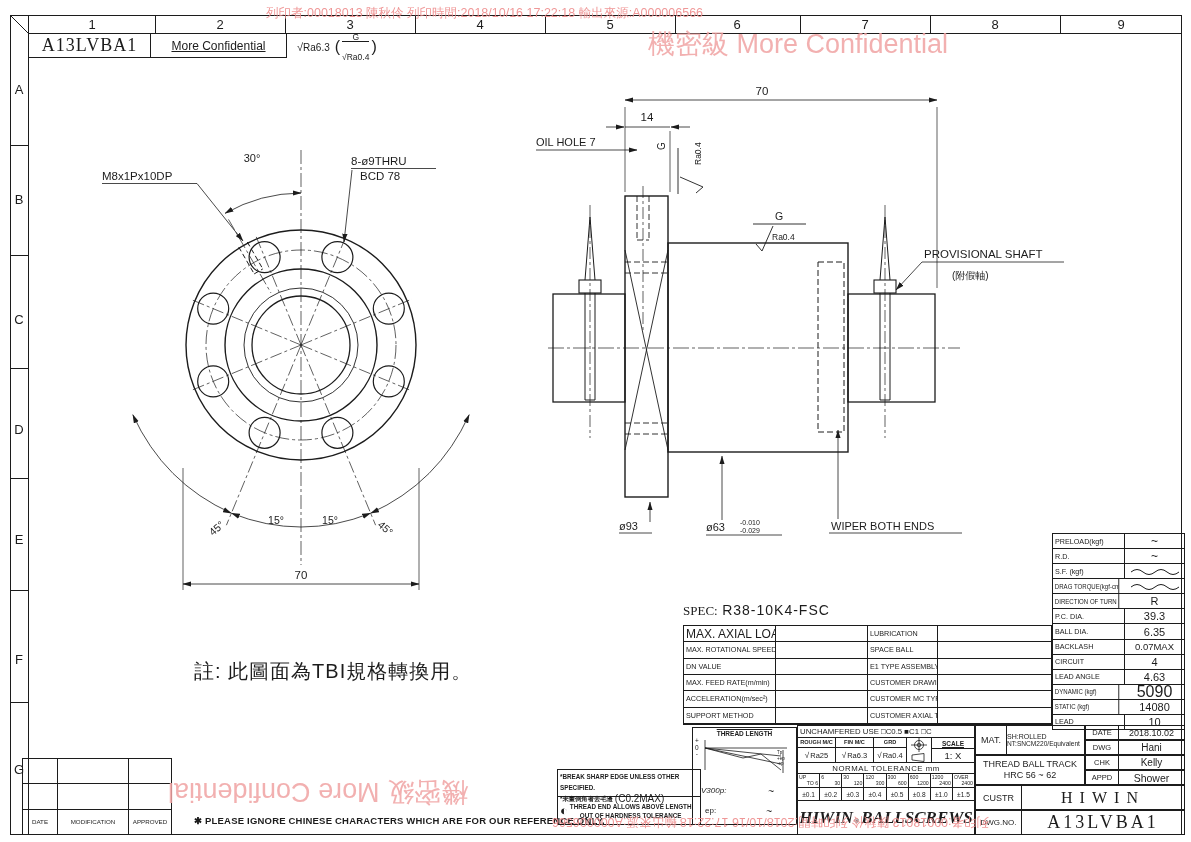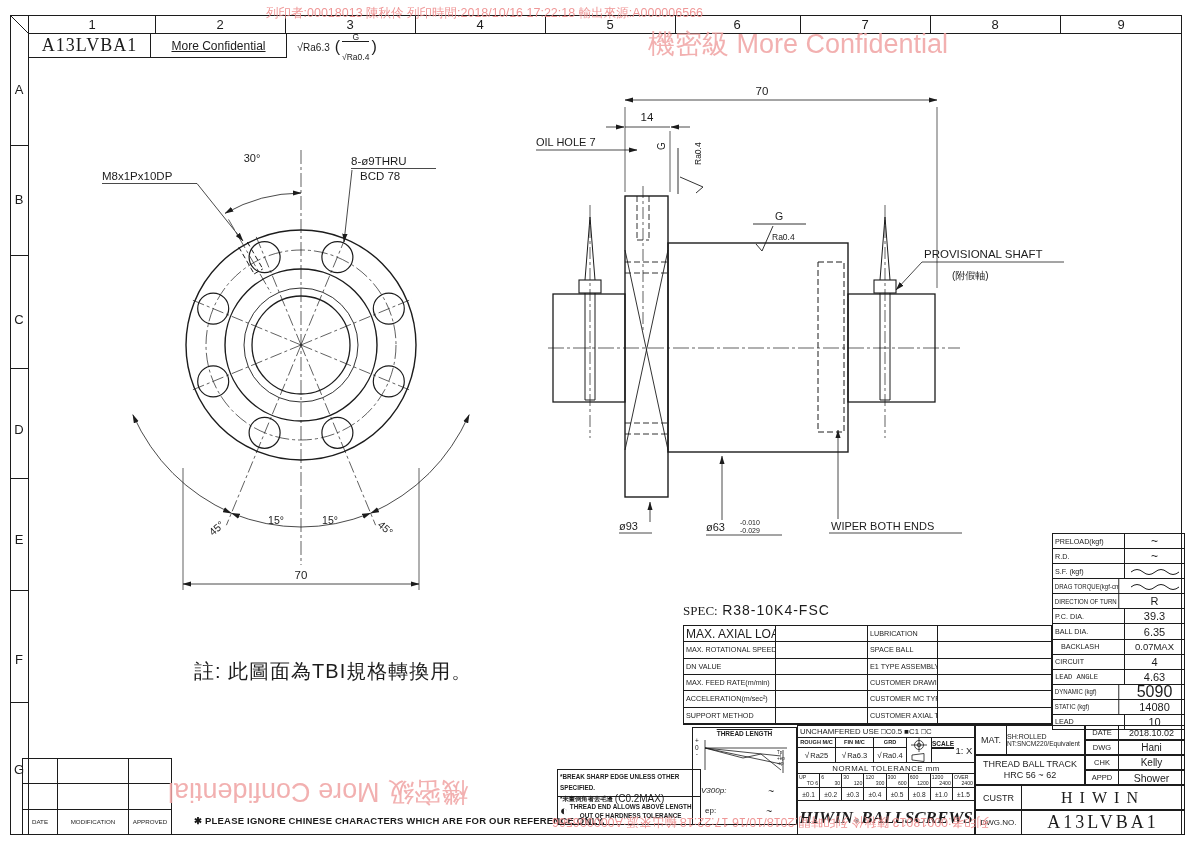--- a/index.html
+++ b/index.html
@@ -297,29 +297,29 @@
     </div>
     <div style="display: flex; flex: 1 1 0px; border-bottom: 1px solid rgb(28, 28, 28); min-height: 0px;">
       <div style="width: 72px; box-sizing: border-box; border-right: 1px solid rgb(28, 28, 28); display: flex; align-items: center; padding: 0px 2px; overflow: hidden; white-space: nowrap; font-size: 7.2px;">P.C. DIA.</div>
       <div style="flex: 1 1 0%; display: flex; align-items: center; justify-content: center; overflow: hidden; font-size: 11px;">39.3</div>
     </div>
     <div style="display: flex; flex: 1 1 0px; border-bottom: 1px solid rgb(28, 28, 28); min-height: 0px;">
       <div style="width: 72px; box-sizing: border-box; border-right: 1px solid rgb(28, 28, 28); display: flex; align-items: center; padding: 0px 2px; overflow: hidden; white-space: nowrap; font-size: 7.2px;">BALL DIA.</div>
       <div style="flex: 1 1 0%; display: flex; align-items: center; justify-content: center; overflow: hidden; font-size: 11px;">6.35</div>
     </div>
     <div style="display: flex; flex: 1 1 0px; border-bottom: 1px solid rgb(28, 28, 28); min-height: 0px;">
-      <div style="width: 72px; box-sizing: border-box; border-right: 1px solid rgb(28, 28, 28); display: flex; align-items: center; padding: 0px 8px; overflow: hidden; white-space: nowrap; font-size: 7.2px;">BACKLASH</div>
+      <div style="width: 72px; box-sizing: border-box; border-right: 1px solid rgb(28, 28, 28); display: flex; align-items: center; padding: 0px 2px; overflow: hidden; white-space: nowrap; font-size: 7.2px;">BACKLASH</div>
       <div style="flex: 1 1 0%; display: flex; align-items: center; justify-content: center; overflow: hidden; font-size: 9.5px;">0.07MAX</div>
     </div>
     <div style="display: flex; flex: 1 1 0px; border-bottom: 1px solid rgb(28, 28, 28); min-height: 0px;">
       <div style="width: 72px; box-sizing: border-box; border-right: 1px solid rgb(28, 28, 28); display: flex; align-items: center; padding: 0px 2px; overflow: hidden; white-space: nowrap; font-size: 7.2px;">CIRCUIT</div>
       <div style="flex: 1 1 0%; display: flex; align-items: center; justify-content: center; overflow: hidden; font-size: 11px;">4</div>
     </div>
     <div style="display: flex; flex: 1 1 0px; border-bottom: 1px solid rgb(28, 28, 28); min-height: 0px;">
-      <div style="width: 72px; box-sizing: border-box; border-right: 1px solid rgb(28, 28, 28); display: flex; align-items: center; padding: 0px 2px; overflow: hidden; white-space: nowrap; font-size: 7.2px; font-family: Liberation Mono, monospace;">LEAD ANGLE</div>
+      <div style="width: 72px; box-sizing: border-box; border-right: 1px solid rgb(28, 28, 28); display: flex; align-items: center; padding: 0px 2px; overflow: hidden; white-space: nowrap; font-size: 7.2px;">LEAD ANGLE</div>
       <div style="flex: 1 1 0%; display: flex; align-items: center; justify-content: center; overflow: hidden; font-size: 11px;">4.63</div>
     </div>
     <div style="display: flex; flex: 1 1 0px; border-bottom: 1px solid rgb(28, 28, 28); min-height: 0px;">
       <div style="width: 72px; box-sizing: border-box; border-right: 1px solid rgb(28, 28, 28); display: flex; align-items: center; padding: 0px 2px; overflow: hidden; white-space: nowrap; font-size: 6.6px; transform: scaleX(0.92); transform-origin: left center;">DYNAMIC   (kgf)</div>
       <div style="flex: 1 1 0%; display: flex; align-items: center; justify-content: center; overflow: hidden; font-size: 16px;">5090</div>
     </div>
     <div style="display: flex; flex: 1 1 0px; border-bottom: 1px solid rgb(28, 28, 28); min-height: 0px;">
       <div style="width: 72px; box-sizing: border-box; border-right: 1px solid rgb(28, 28, 28); display: flex; align-items: center; padding: 0px 2px; overflow: hidden; white-space: nowrap; font-size: 6.6px; transform: scaleX(0.92); transform-origin: left center;">STATIC    (kgf)</div>
       <div style="flex: 1 1 0%; display: flex; align-items: center; justify-content: center; overflow: hidden; font-size: 11px;">14080</div>
     </div>
@@ -427,21 +427,21 @@
         <circle cx="8" cy="7" r="4.5"></circle>
           <circle cx="8" cy="7" r="1.8"></circle>
         <line x1="0" y1="7" x2="16" y2="7"></line>
           <line x1="8" y1="0" x2="8" y2="14"></line>
       </g>
     </svg>
     <svg width="16" height="9" viewBox="0 0 16 9">
       <path d="M1,2 L13,0.5 L13,8.5 L1,7 Z" stroke="#1c1c1c" fill="none" stroke-width="0.8"></path>
     </svg>
   </div>
-  <div style="flex:1;display:flex;flex-direction:row">
+  <div style="flex:1;display:flex;flex-direction:column">
     <div class="cellB ctr" style="height:10px;font-size:6.5px;font-weight:bold;text-decoration:underline">SCALE</div>
     <div class="ctr" style="flex:1;font-size:9.5px">1: X</div>
   </div>
 </div>
 <div class="bx ctr" style="left:797px;top:762px;width:178px;height:12px;font-size:7.8px;letter-spacing:.5px">NORMAL  TOLERANCE  mm</div>
 <div class="bx" id="tol-cols" style="left:797px;top:773px;width:178px;height:28px;display:flex">
     <div style="flex: 1 1 0px; min-width: 0px; box-sizing: border-box; border-right: 1px solid rgb(28, 28, 28); display: flex; flex-direction: column;">
       <div style="height: 13px; border-bottom: 1px solid rgb(28, 28, 28); font-size: 5.2px; line-height: 6px; overflow: hidden;">
         <div style="text-align: left; padding-left: 1px; white-space: nowrap;">UP</div>
         <div style="text-align: right; padding-right: 1px; white-space: nowrap;">TO  6</div>

